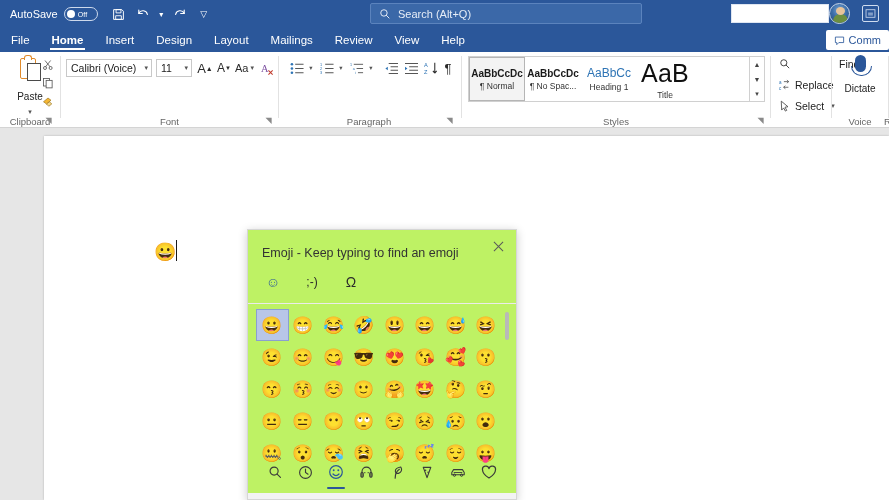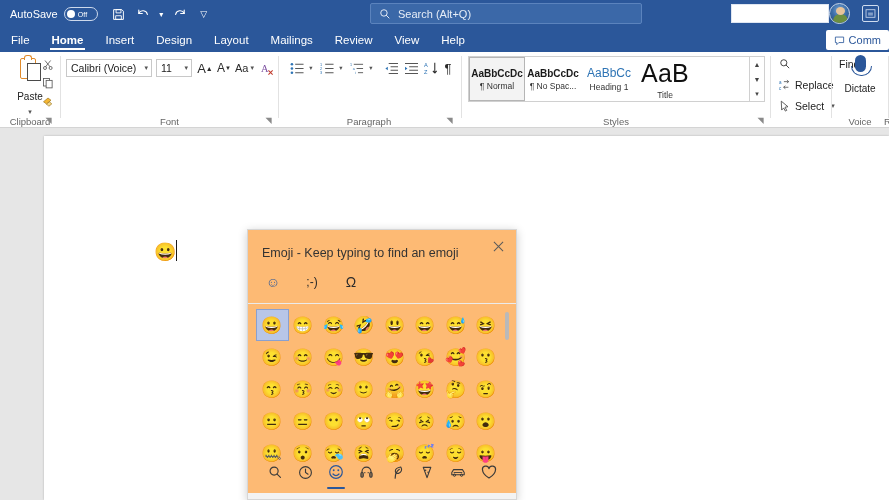--- a/index.html
+++ b/index.html
@@ -200,21 +200,21 @@
   .doc-emoji {
     position: absolute; left: 110px; top: 107px; font-size: 18px; line-height: 1;
   }
   .doc-caret {
     position: absolute; left: 132px; top: 104px; width: 1px; height: 21px; background: #1a1a1a;
   }
 
   
   .emoji-panel {
     position: absolute; left: 247px; top: 229px; width: 270px; height: 271px;
-    background: #fdba74; border: 1px solid #d6d6d6;
+    background: #bef264; border: 1px solid #d6d6d6;
     box-shadow: 0 2px 9px rgba(0,0,0,.20);
   }
   .emoji-title {
     position: absolute; left: 14px; top: 16px; font-size: 12.5px; color: #333333;
   }
   .panel-close {
     position: absolute; right: 8px; top: 6px; width: 20px; height: 20px;
     display: flex; align-items: center; justify-content: center;
     font-size: 12px; color: #555;
   }

